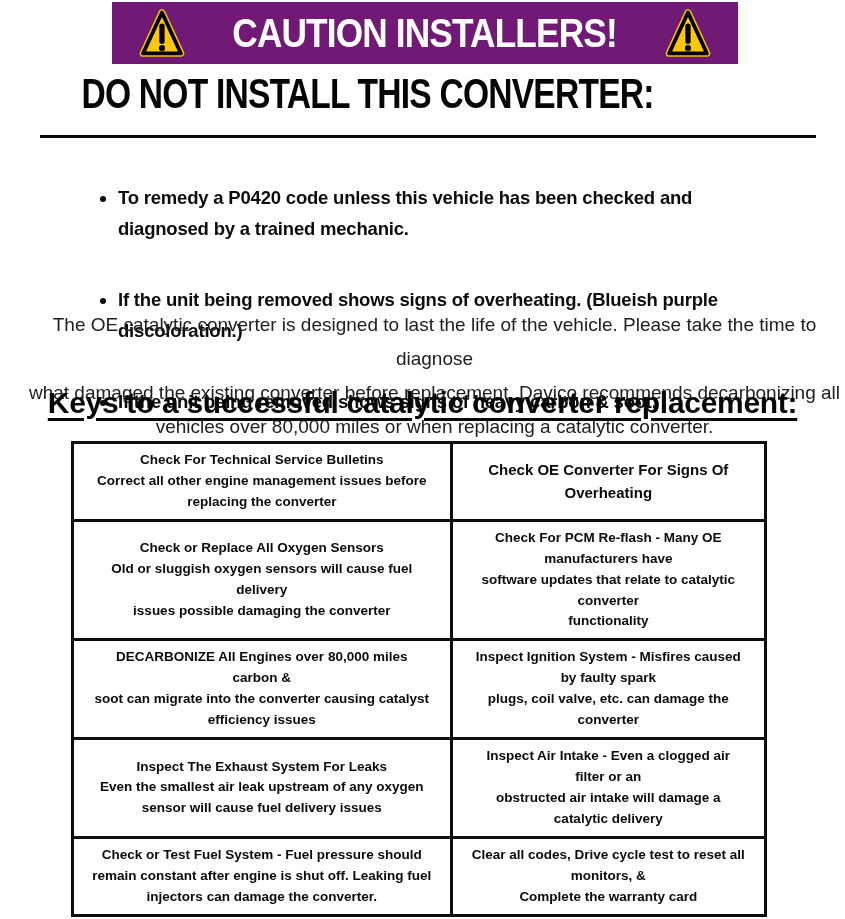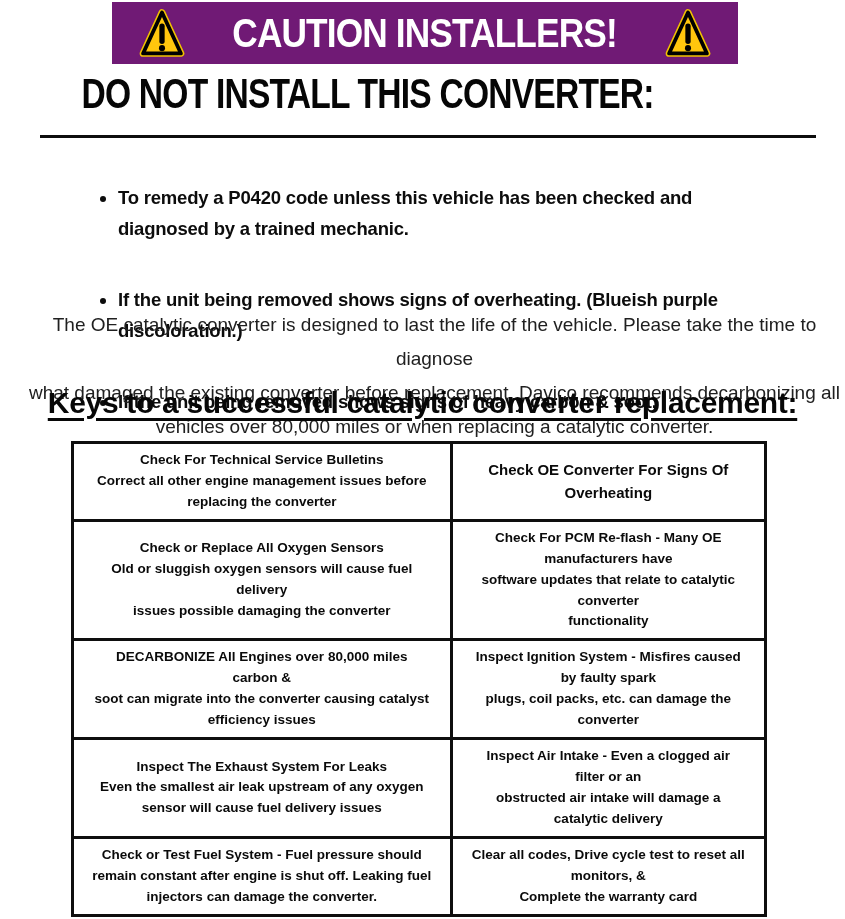--- a/index.html
+++ b/index.html
@@ -100,21 +100,21 @@
 issues possible damaging the converter</td>
         <td>Check For PCM Re-flash - Many OE manufacturers have
 software updates that relate to catalytic converter
 functionality</td>
       </tr>
       <tr>
         <td class="col-left">DECARBONIZE All Engines over 80,000 miles carbon &amp;
 soot can migrate into the converter causing catalyst
 efficiency issues</td>
         <td>Inspect Ignition System - Misfires caused by faulty spark
-plugs, coil packs, etc. can damage the converter</td>
+plugs, coil valve, etc. can damage the converter</td>
       </tr>
       <tr>
         <td class="col-left">Inspect The Exhaust System For Leaks
 Even the smallest air leak upstream of any oxygen
 sensor will cause fuel delivery issues</td>
         <td>Inspect Air Intake - Even a clogged air filter or an
 obstructed air intake will damage a catalytic delivery</td>
       </tr>
       <tr>
         <td class="col-left">Check or Test Fuel System - Fuel pressure should

